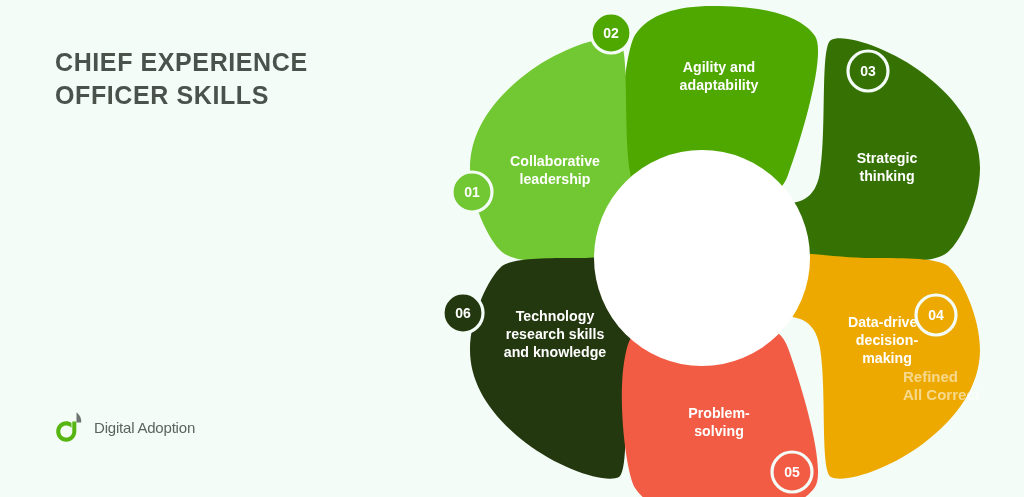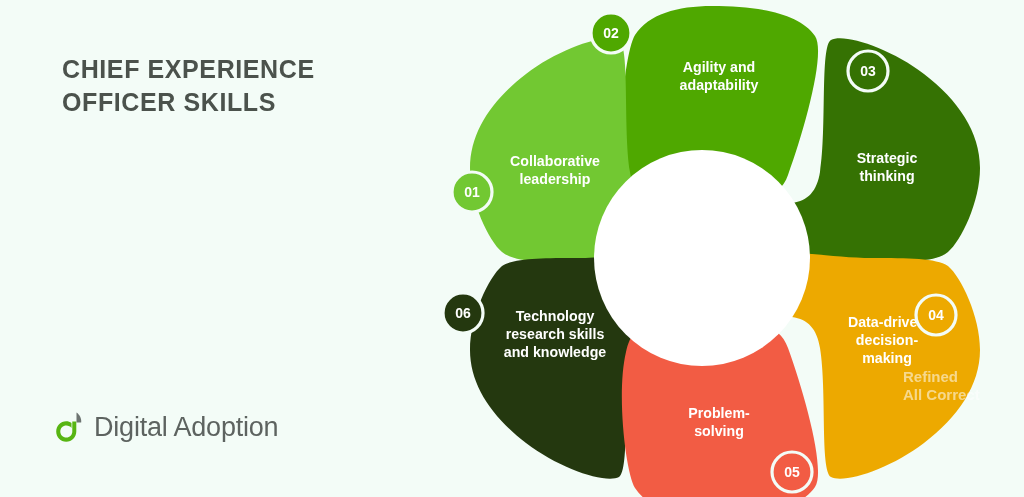--- a/index.html
+++ b/index.html
@@ -22,40 +22,40 @@
     top: 46px;
     width: 330px;
   }
   #page-title {
     font-size: 25px;
     line-height: 1.32;
     font-weight: bold;
     letter-spacing: 0.6px;
     color: #4b524c;
     text-transform: uppercase;
-    margin: 7px;
+    margin: 0;
     white-space: pre-line;
   }
 
   #brand-logo {
     position: absolute;
     left: 55px;
     top: 410px;
     display: flex;
     align-items: center;
     gap: 9px;
   }
   #brand-mark {
     width: 30px;
     height: 34px;
     position: relative;
     flex: 0 0 auto;
   }
   #brand-name {
-    font-size: 27px;
+    font-size: 15px;
     color: #5d6360;
     letter-spacing: -0.2px;
   }
 
   
   #flower-wrap {
     position: absolute;
     left: 430px;
     top: 0;
     width: 594px;

